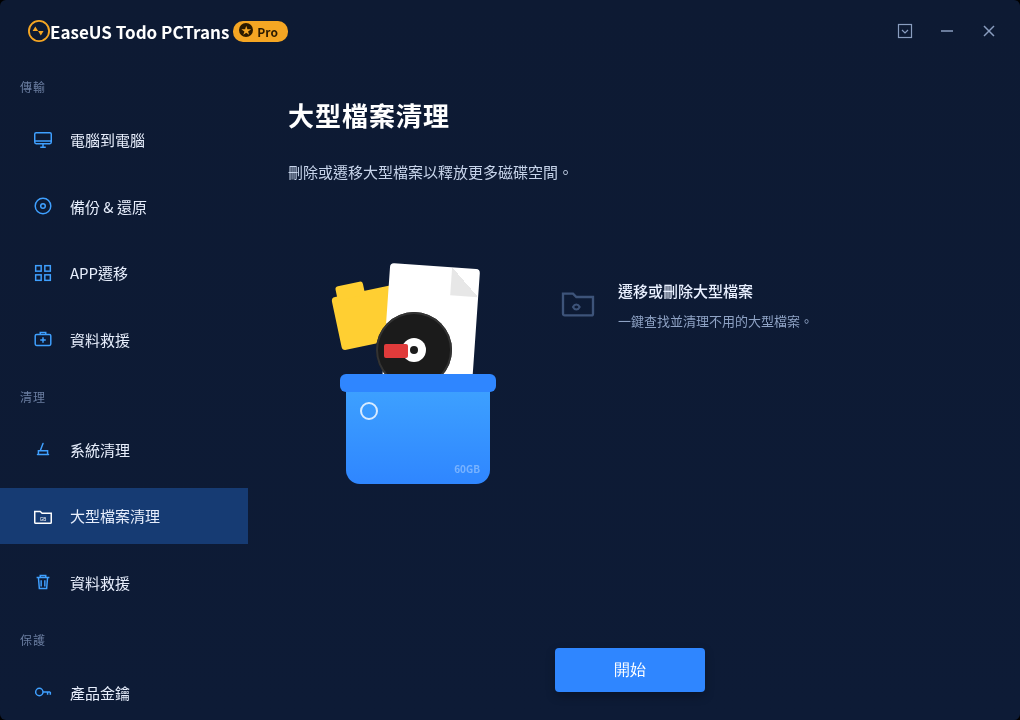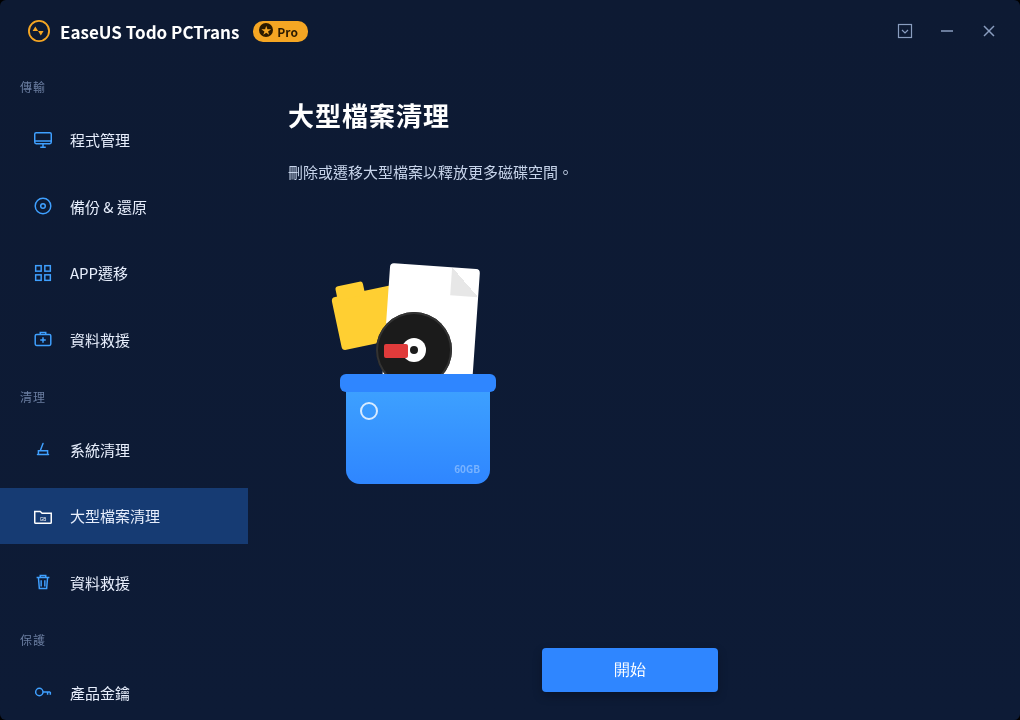--- a/index.html
+++ b/index.html
@@ -14,21 +14,21 @@
     position: relative;
   }
   
   .titlebar {
     height: 62px;
     display: flex; align-items: center;
     padding: 0 22px 0 28px;
     color: #fff;
   }
   .titlebar .logo {
-    display: flex; align-items: center; gap: 10px;
+    display: flex; align-items: center; 
     font-size: 17px; font-weight: 600;
   }
   .titlebar .logo .brand-icon { width: 22px; height: 22px; }
   .titlebar .logo .pro-badge {
     display: inline-flex; align-items: flex-start; gap: 4px;
     background: #f5a623;
     color: #2b1a00;
     font-size: 12px; font-weight: 700;
     padding: 2px 10px 2px 6px;
     border-radius: 10px;
@@ -109,21 +109,21 @@
     width: 44px; height: 44px; flex: 0 0 44px;
     display: flex; align-items: center; justify-content: center;
     opacity: .6;
   }
   .option .opt-text .title { color: #e9f0ff; font-size: 15px; font-weight: 500; }
   .option .opt-text .desc { color: #8ea2c4; font-size: 13px; margin-top: 10px; line-height: 1.6; max-width: 330px; }
 
   .start-btn {
     align-self: center;
     margin-top: auto;
-    width: 176px; height: 44px;
+    width: 150px; height: 44px;
     background: #2f86ff;
     color: #fff;
     font-size: 16px;
     border: none; border-radius: 4px;
     cursor: pointer;
     box-shadow: 0 4px 10px rgba(0,0,0,.25);
   }
 
   
   .bin {
@@ -222,21 +222,21 @@
 
       <div class="nav-item">
         <span class="icon">
           <svg width="22" height="22" viewBox="0 0 24 24">
               <rect x="3" y="4" width="18" height="12" rx="1.5" fill="none" stroke="#3fa0ff" stroke-width="1.6"></rect>
               <line x1="3" y1="13" x2="21" y2="13" stroke="#3fa0ff" stroke-width="1.6"></line>
               <line x1="9" y1="20" x2="15" y2="20" stroke="#3fa0ff" stroke-width="1.6"></line>
               <line x1="12" y1="16" x2="12" y2="20" stroke="#3fa0ff" stroke-width="1.6"></line>
             </svg>
         </span>
-        <span>程式管理</span>
+        <span>電腦到電腦</span>
       </div>
 
       <div class="nav-item">
         <span class="icon">
           <svg width="22" height="22" viewBox="0 0 24 24">
               <circle cx="12" cy="12" r="8.5" fill="none" stroke="#3fa0ff" stroke-width="1.6"></circle>
               <circle cx="12" cy="12" r="2.5" fill="none" stroke="#3fa0ff" stroke-width="1.6"></circle>
             </svg>
         </span>
         <span>備份 &amp; 還原</span>
@@ -320,20 +320,32 @@
           <div class="disc">
               <span class="label"></span>
             </div>
           <div class="bin">
             <span class="recycle"></span>
             <span class="capacity">60GB</span>
           </div>
         </div>
 
         <div class="options">
+          <div class="option">
+            <span class="opt-icon">
+              <svg width="40" height="40" viewBox="0 0 24 24">
+                  <path d="M3 7 h6 l2 2 h10 v10 a1 1 0 0 1 -1 1 H4 a1 1 0 0 1 -1 -1 Z" fill="none" stroke="#5e7aa8" stroke-width="1.4"></path>
+                  <path d="M9 15 c1 -2 3 -2 4 0 c-1 2 -3 2 -4 0 Z" fill="none" stroke="#5e7aa8" stroke-width="1.2"></path>
+                </svg>
+            </span>
+            <div class="opt-text">
+              <div class="title">遷移或刪除大型檔案</div>
+              <div class="desc">一鍵查找並清理不用的大型檔案。</div>
+            </div>
+          </div>
 
         </div>
       </div>
 
       <button class="start-btn">開始</button>
     </main>
   </div>
 </div>
 
 </body></html>

